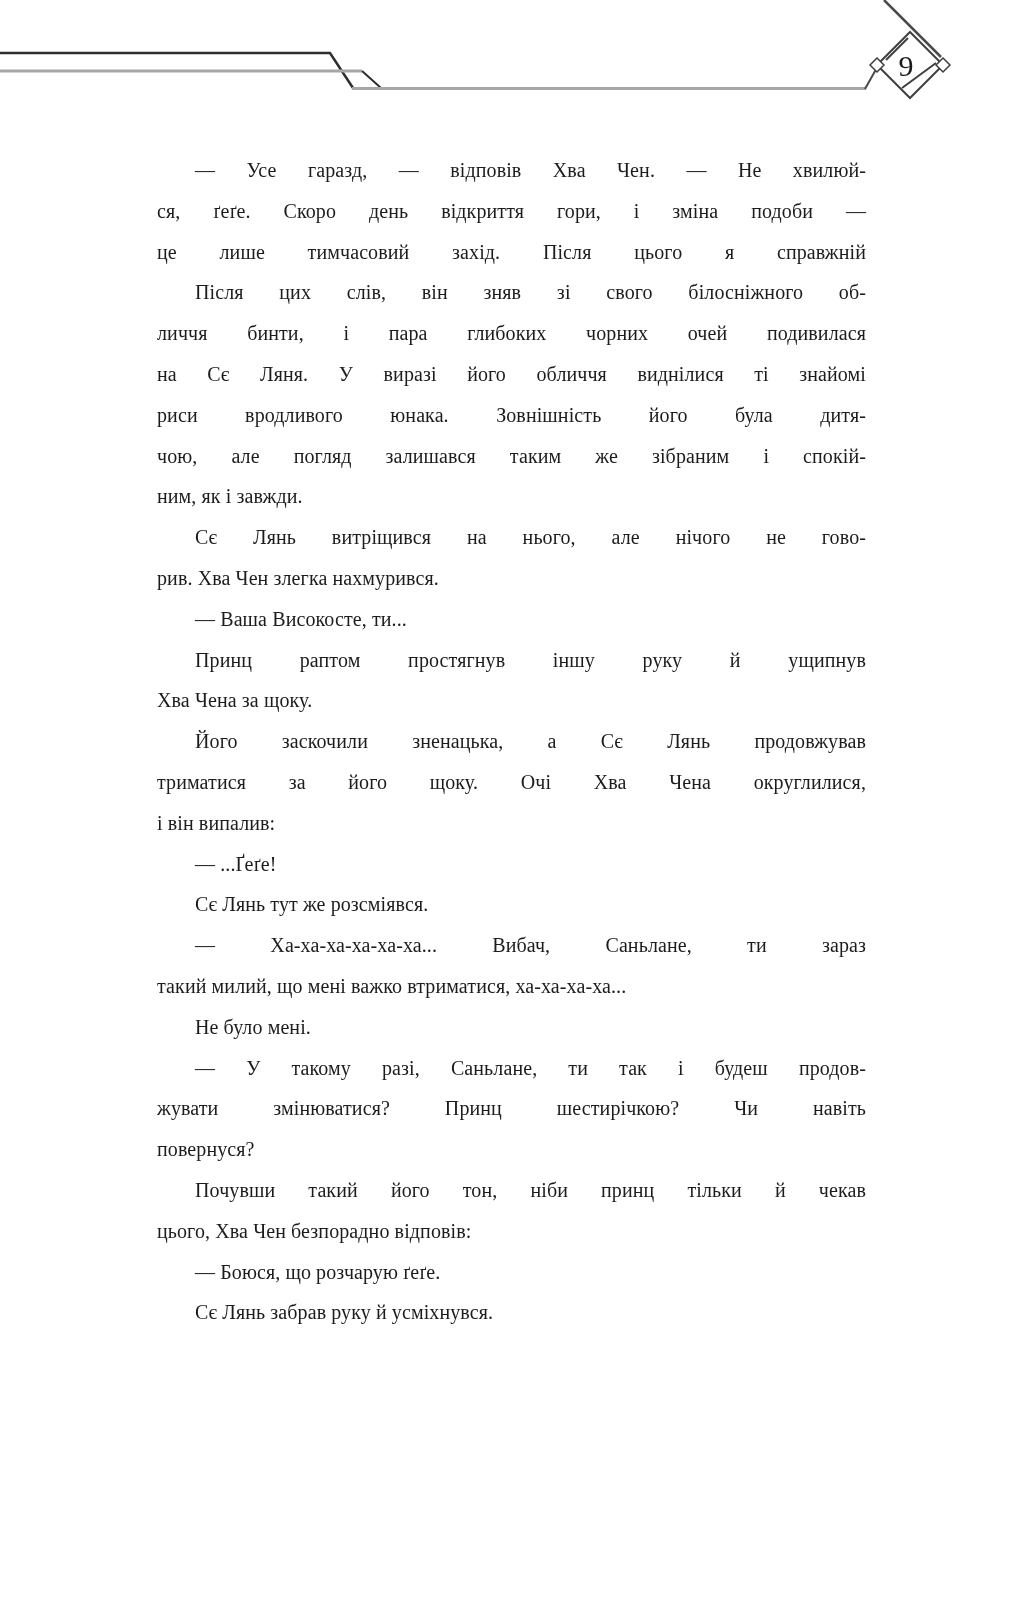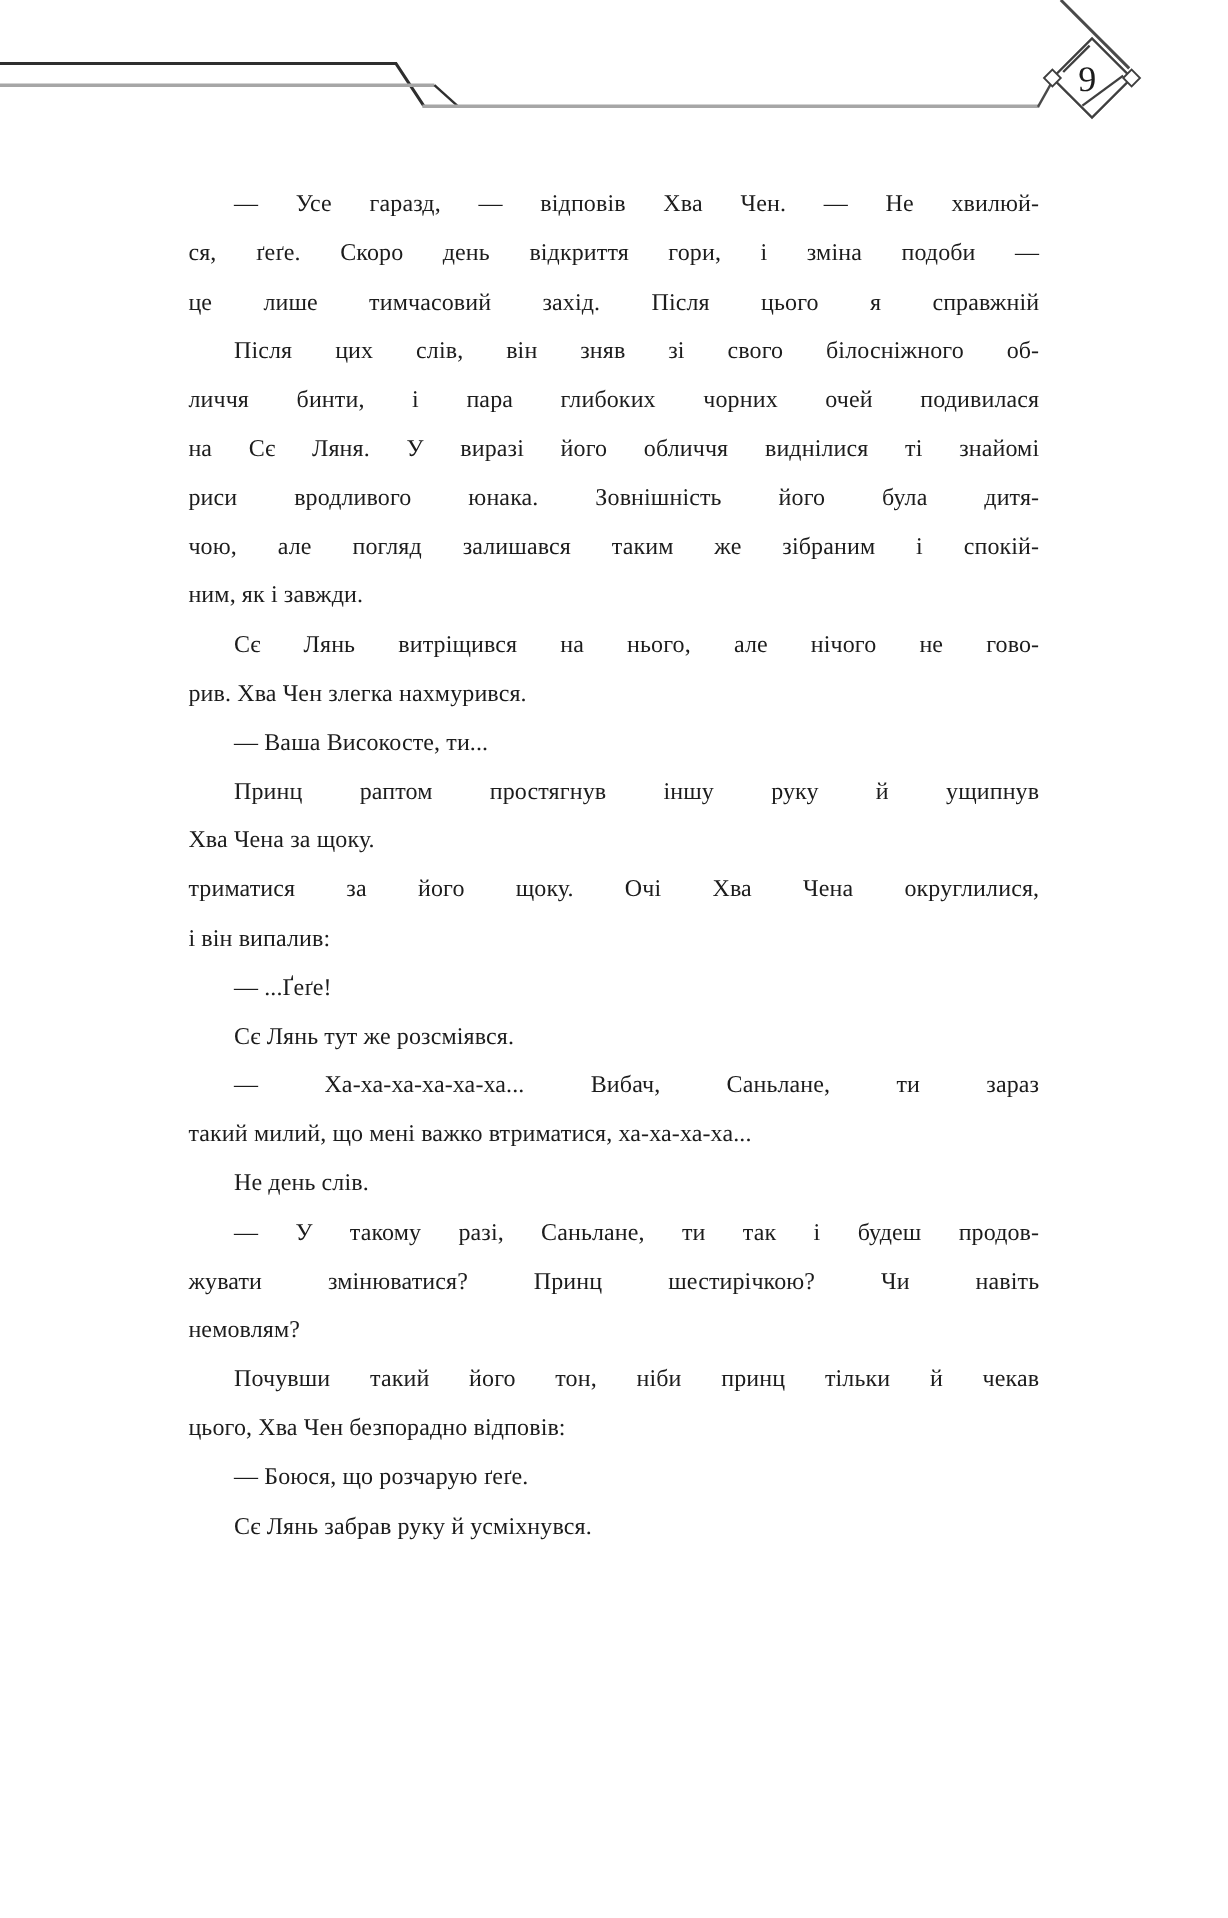--- a/index.html
+++ b/index.html
@@ -88,40 +88,41 @@
         <div class="line">рив. Хва Чен злегка нахмурився.</div>
       </div>
       <div class="para">
         <div class="line first">— Ваша Високосте, ти...</div>
       </div>
       <div class="para">
         <div class="line just first">Принц раптом простягнув іншу руку й ущипнув</div>
         <div class="line">Хва Чена за щоку.</div>
       </div>
       <div class="para">
+        <div class="line just first">Його заскочили зненацька, а Сє Лянь продовжував</div>
         <div class="line just">триматися за його щоку. Очі Хва Чена округлилися,</div>
         <div class="line">і він випалив:</div>
       </div>
       <div class="para">
         <div class="line first">— ...Ґеґе!</div>
       </div>
       <div class="para">
         <div class="line first">Сє Лянь тут же розсміявся.</div>
       </div>
       <div class="para">
         <div class="line just first">— Ха-ха-ха-ха-ха-ха... Вибач, Саньлане, ти зараз</div>
         <div class="line">такий милий, що мені важко втриматися, ха-ха-ха-ха...</div>
       </div>
       <div class="para">
-        <div class="line first">Не день слів.</div>
+        <div class="line first">Не було мені.</div>
       </div>
       <div class="para">
         <div class="line just first">— У такому разі, Саньлане, ти так і будеш продов-</div>
         <div class="line just">жувати змінюватися? Принц шестирічкою? Чи навіть</div>
-        <div class="line">немовлям?</div>
+        <div class="line">повернуся?</div>
       </div>
       <div class="para">
         <div class="line just first">Почувши такий його тон, ніби принц тільки й чекав</div>
         <div class="line">цього, Хва Чен безпорадно відповів:</div>
       </div>
       <div class="para">
         <div class="line first">— Боюся, що розчарую ґеґе.</div>
       </div>
       <div class="para">
         <div class="line first">Сє Лянь забрав руку й усміхнувся.</div>

